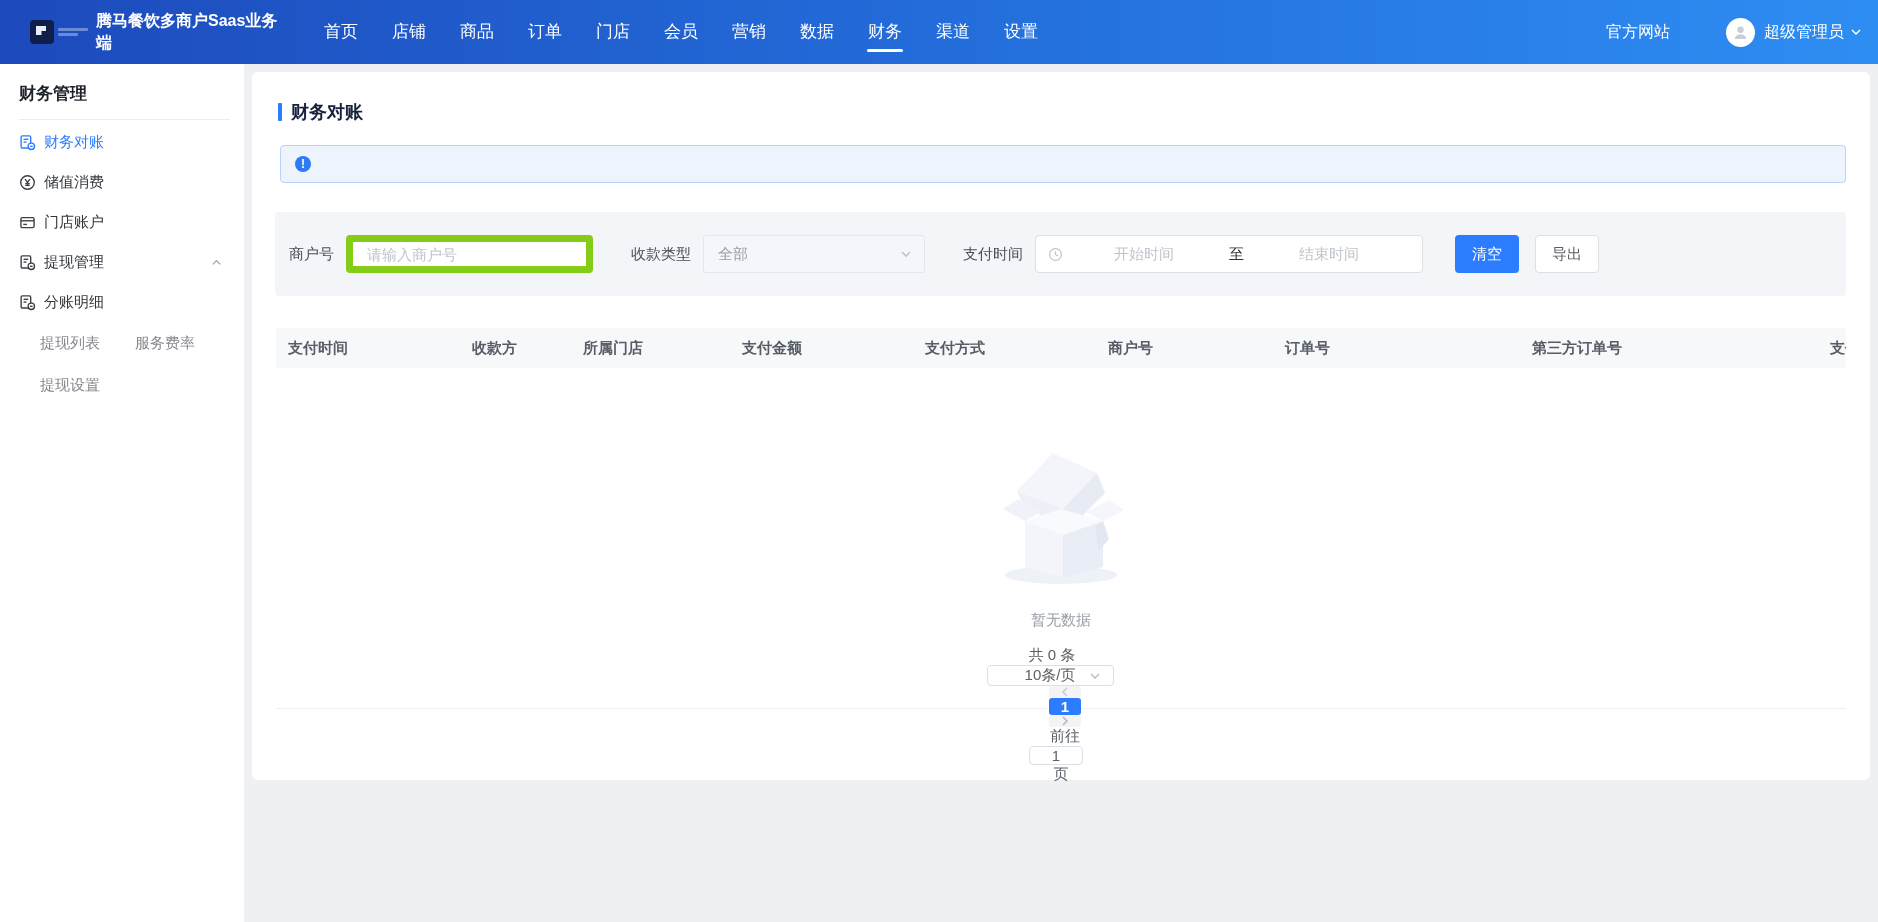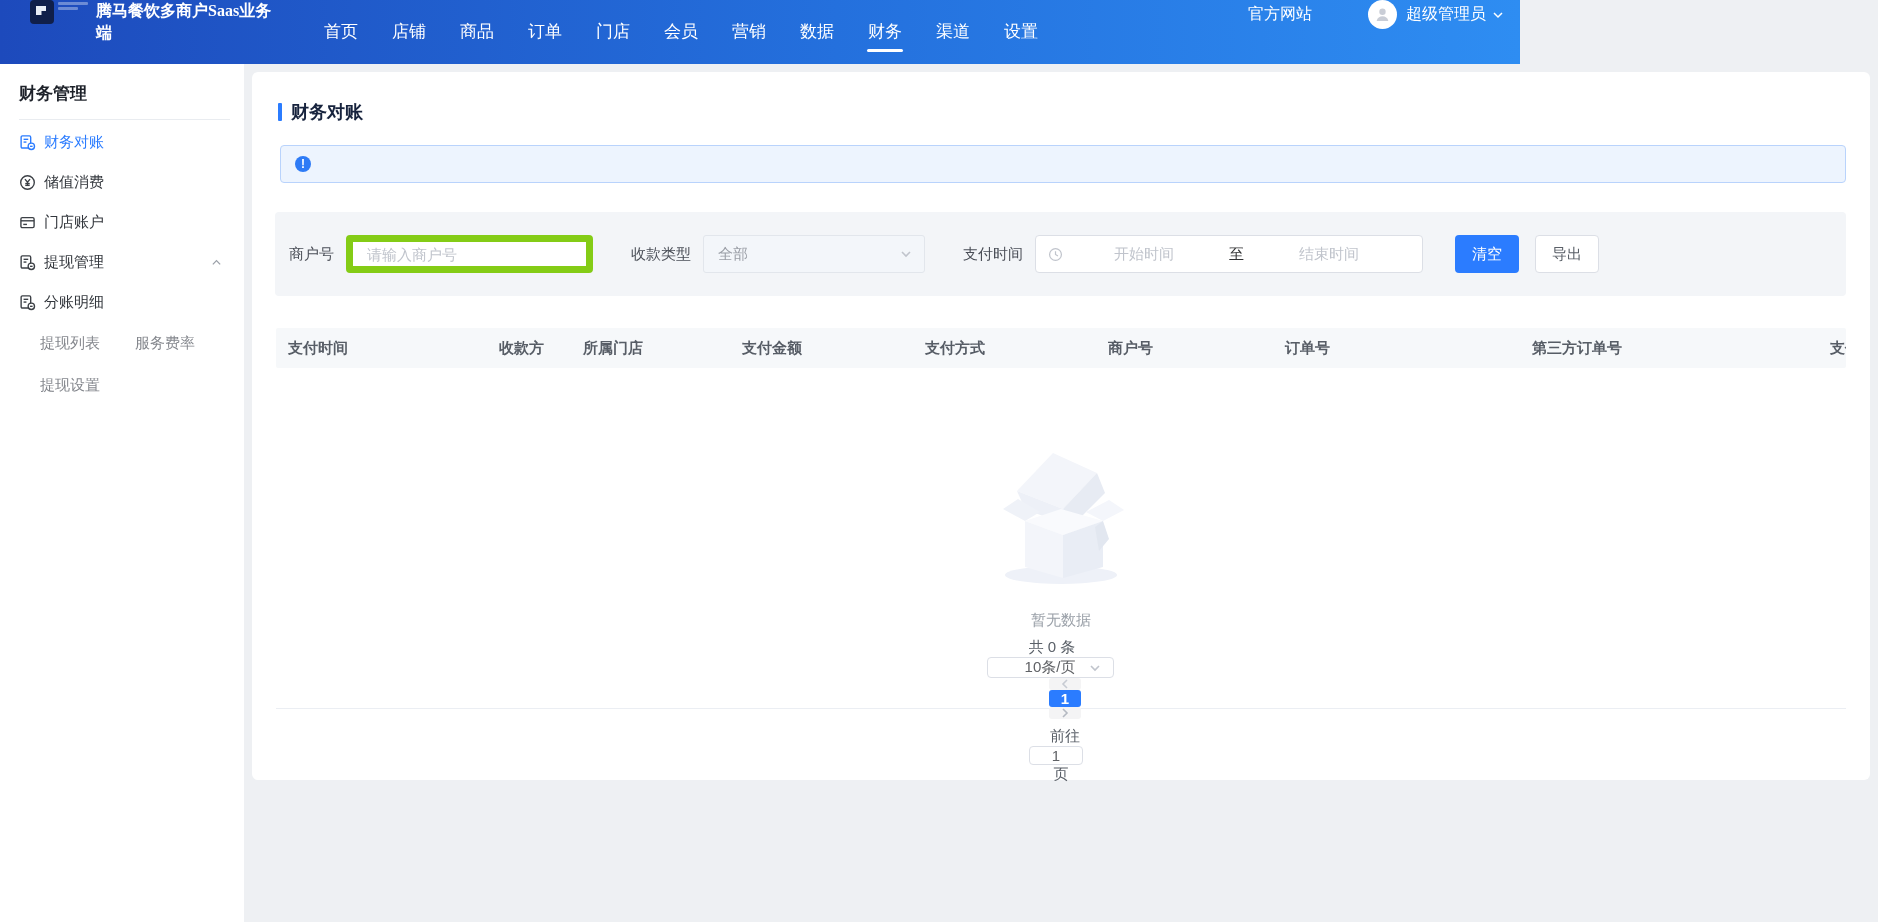--- a/index.html
+++ b/index.html
@@ -1,23 +1,23 @@
 <!DOCTYPE html>
 <html><head>
 <meta charset="utf-8">
 <style>
   * { margin:0; padding:0; box-sizing:border-box; }
   html,body { width:1878px; height:922px; overflow:hidden;
     font-family:"Liberation Sans","DejaVu Sans",sans-serif; }
   body { position:relative; background:#eef0f3; color:#303133; }
 
   
-  .topbar { position:absolute; left:0; top:0; width:1520px; height:64px;
+  .topbar { position:absolute; left:0; top:0; width:1878px; height:64px;
     background:linear-gradient(90deg,#1d4abc 0%,#2470dd 55%,#2e8df2 100%);
-    display:flex; align-items:flex-start; color:#fff; z-index:5;font-family:Liberation Serif, serif; }
+    display:flex; align-items:center; color:#fff; z-index:5; }
   .logo-box { width:24px; height:24px; margin-left:30px; background:#101f4a;
     border-radius:4px; position:relative; flex:none; }
   .logo-box::after { content:""; position:absolute; left:6px; top:6px; width:10px; height:9px;
     background:#e9edf5; clip-path:polygon(0 0,100% 0,100% 55%,55% 55%,55% 100%,0 100%); }
   .logo-sub { width:30px; margin-left:4px; flex:none; }
   .logo-sub i { display:block; height:3px; margin:2px 0; background:rgba(255,255,255,.35); border-radius:1px; }
   .logo-sub i:last-child { width:20px; }
   .logo-title { width:182px; margin-left:8px; font-size:16px; font-weight:bold; line-height:1.35; }
   .top-nav { display:flex; margin-left:44px; gap:30px; font-size:17px; }
   .nav-item { position:relative; height:64px; line-height:64px; padding:0 2px; cursor:pointer; white-space:nowrap; }
@@ -93,21 +93,21 @@
   .pg-total { margin-right:18px; }
   .pg-size { width:127px; height:36px; border:1px solid #dcdfe6; border-radius:4px; background:#fff;
     display:flex; align-items:center; justify-content:center; color:#606266; cursor:pointer;
     position:relative; margin-right:22px; }
   .pg-size .chev { position:absolute; right:12px; display:flex; }
   .pg-btn { width:32px; height:32px; border-radius:3px; display:flex; align-items:center;
     justify-content:center; cursor:pointer; margin-left:8px; }
   .pg-btn:first-of-type { margin-left:0; }
   .pg-arrow { background:#f4f4f5; color:#b9bec7; font-size:14px; }
   .pg-current { background:#2b7cff; color:#fff; font-weight:bold; }
-  .pg-goto { margin-left:18px; margin-right:10px;margin-top:8px; }
+  .pg-goto { margin-left:18px; margin-right:10px; }
   .pg-input { width:54px; height:36px; border:1px solid #dcdfe6; border-radius:4px; text-align:center;
     font-size:15px; color:#606266; font-family:inherit; margin-right:10px; }
 
   .chev-svg { width:12px; height:12px; stroke:#c0c4cc; stroke-width:1.6; fill:none; }
 </style>
 </head>
 <body>
 
 <div class="topbar">
   <div class="logo-box"></div>
@@ -254,21 +254,21 @@
         <span class="ph">开始时间</span>
         <span class="sep">至</span>
         <span class="ph">结束时间</span>
       </div>
       <button class="btn btn-primary">清空</button>
       <button class="btn btn-plain">导出</button>
     </div>
 
     <div class="table-header" id="table-header">
         <div class="th-cell" style="width: 184px;">支付时间</div>
-        <div class="th-cell" style="width: 111px; text-align: center;">收款方</div>
+        <div class="th-cell" style="width: 111px;">收款方</div>
         <div class="th-cell" style="width: 159px;">所属门店</div>
         <div class="th-cell" style="width: 183px;">支付金额</div>
         <div class="th-cell" style="width: 183px;">支付方式</div>
         <div class="th-cell" style="width: 177px;">商户号</div>
         <div class="th-cell" style="width: 247px;">订单号</div>
         <div class="th-cell" style="width: 298px;">第三方订单号</div>
         <div class="th-cell" style="width: 200px;">支付</div>
       </div>
 
     <div class="empty">

